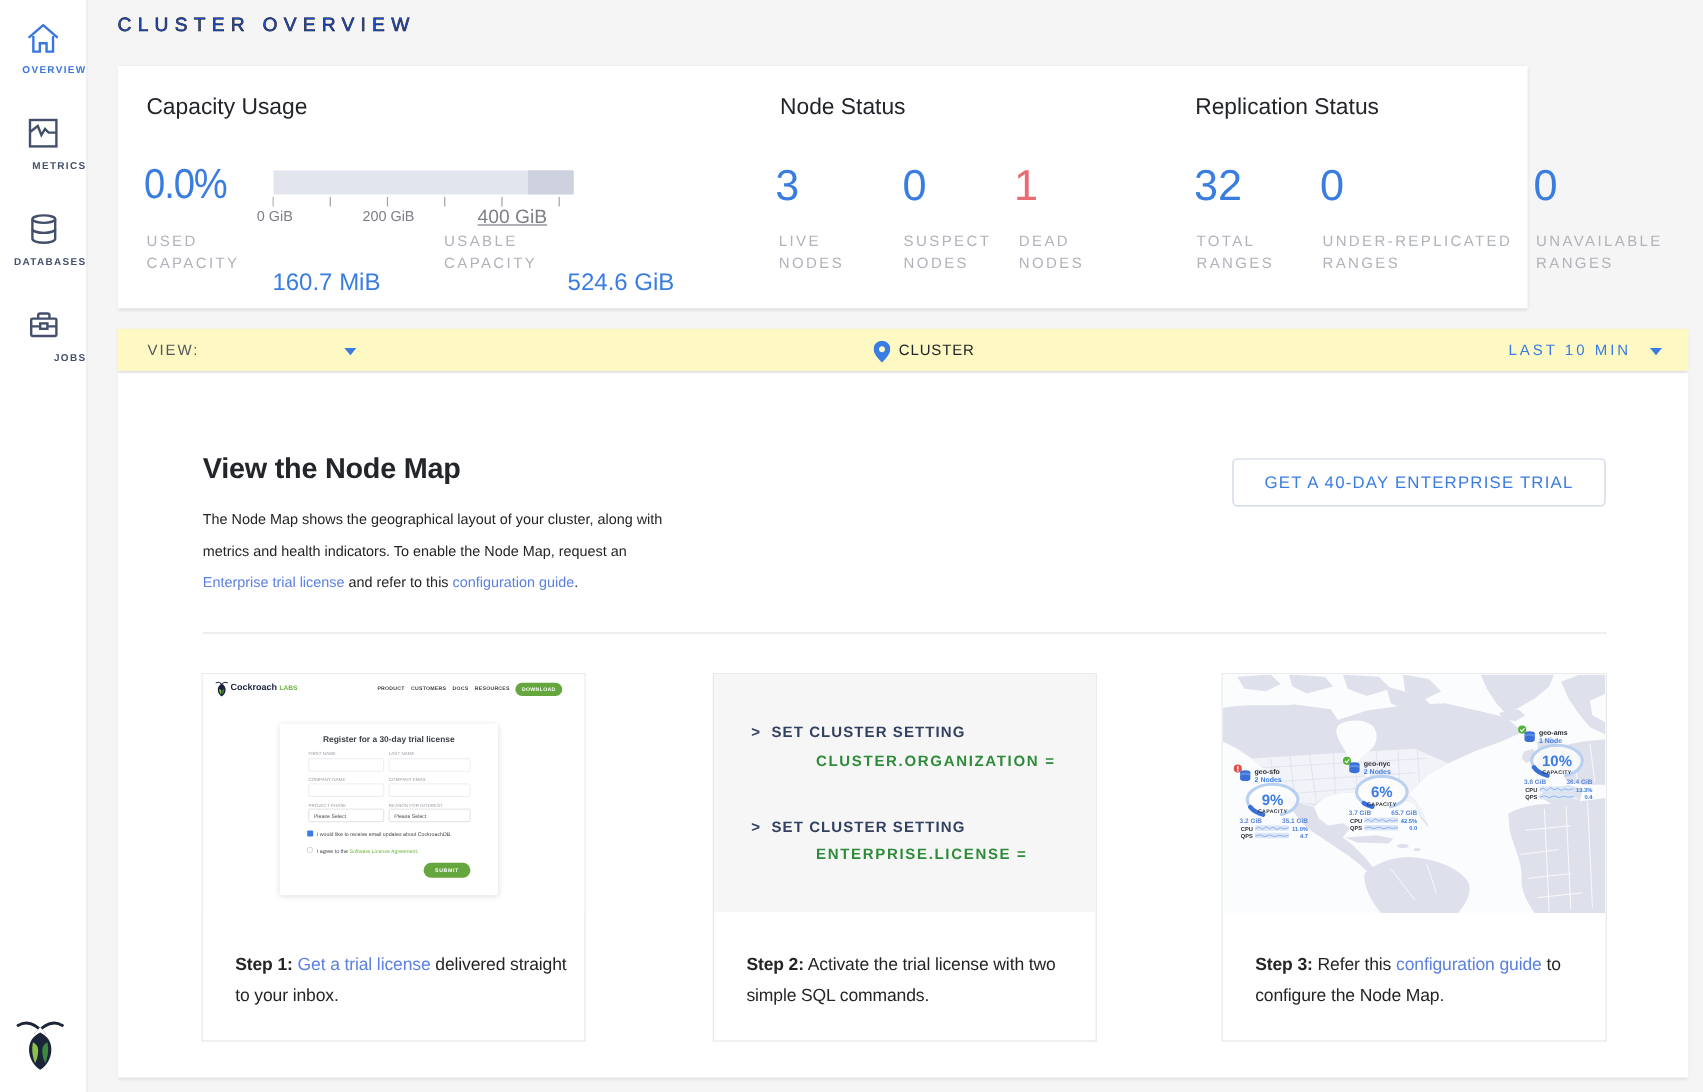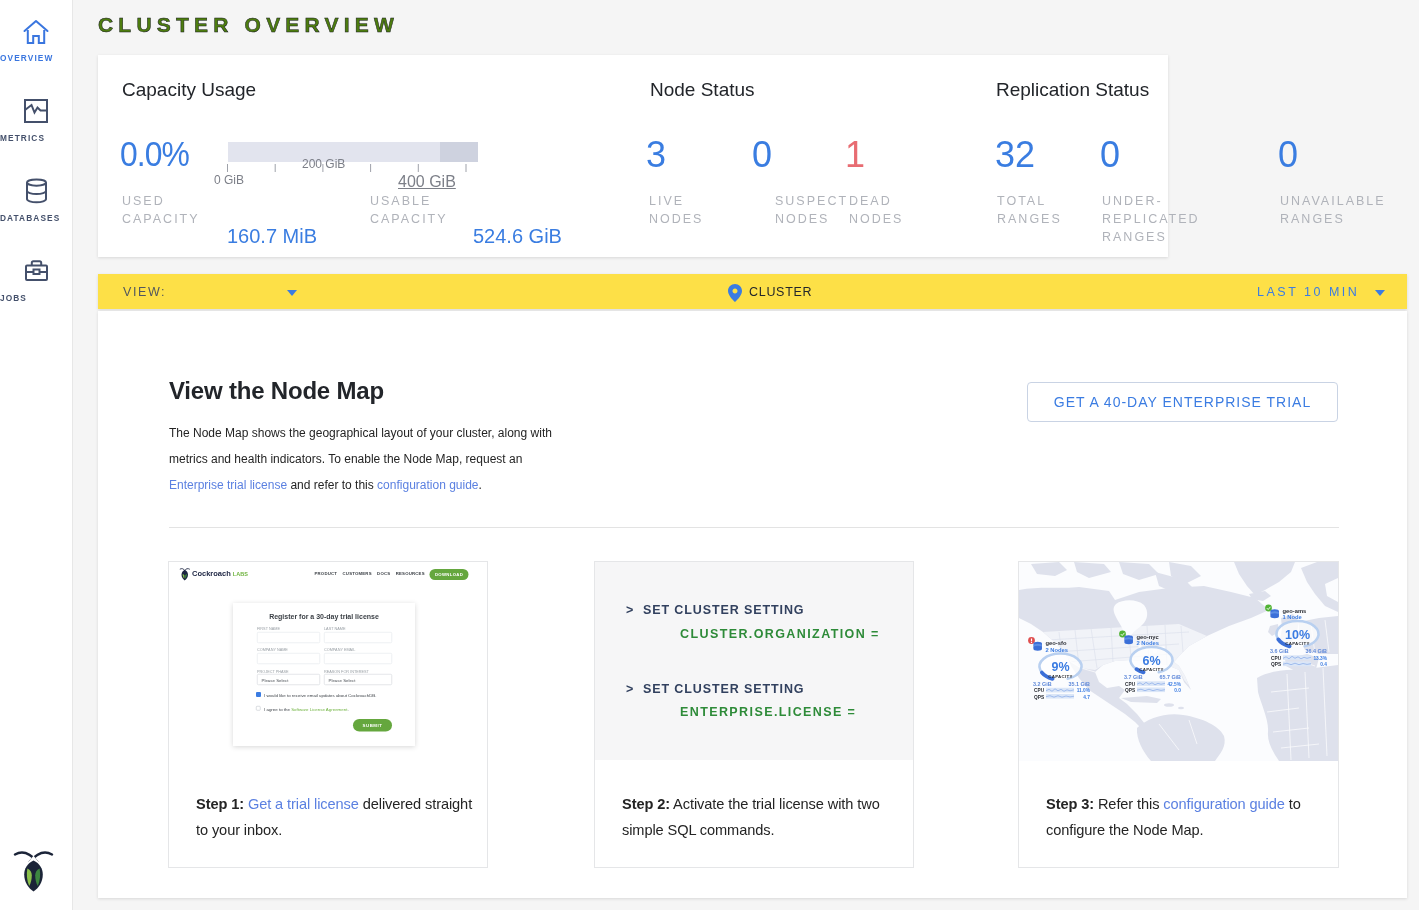--- a/index.html
+++ b/index.html
@@ -1,36 +1,36 @@
 <!DOCTYPE html>
 <html><head>
 <meta charset="utf-8">
 <style>
 * { margin:0; padding:0; box-sizing:border-box; }
 html,body { width:1419px; height:910px; font-family:"Liberation Sans", sans-serif; background:#f5f5f5; overflow:hidden; }
 .abs { position:absolute; }
 
 
 #sidebar { position:absolute; left:0; top:0; width:73px; height:910px; background:#fff; border-right:1px solid #e7e7e7; }
-.navlabel { font-size:8.3px; font-weight:bold; letter-spacing:1.1px; color:#44506b; text-align:left; }
+.navlabel { font-size:8.3px; font-weight:bold; letter-spacing:1.1px; color:#44506b; text-align:right; }
 .navlabel.active { color:#3a76df; }
 
 
-#h1 { position:absolute; left:98px; top:13px; font-size:21px; font-weight:bold; letter-spacing:5.2px; color:#4d7c0f; -webkit-text-stroke:0.5px #15181d; }
-
-
-#stats { position:absolute; left:98px; top:55px; width:1070px; height:202px; background:#fff; box-shadow:0 1px 3px rgba(0,0,0,0.12);padding-left:36px; }
+#h1 { position:absolute; left:98px; top:13px; font-size:16px; font-weight:normal; letter-spacing:5.2px; color:#1d4ed8; -webkit-text-stroke:0.5px #15181d; }
+
+
+#stats { position:absolute; left:98px; top:55px; width:1175px; height:202px; background:#fff; box-shadow:0 1px 3px rgba(0,0,0,0.12);padding-left:36px; }
 .sechead { position:absolute; top:24px; font-size:19px; color:#22252a; }
 .bignum { position:absolute; top:79px; font-size:36px; color:#3a7de1; }
 .bignum.red { color:#e86c72; }
 .glabel { position:absolute; top:137px; font-size:12.5px; letter-spacing:2px; line-height:18px; color:#b0b3ba; }
 .bval { position:absolute; font-size:20px; color:#3a7de1; top:170px; }
 
 
-#viewbar { position:absolute; left:98px; top:274px; width:1309px; height:35px; background:#fde047; box-shadow:0 1px 3px rgba(0,0,0,0.12); }
+#viewbar { position:absolute; left:98px; top:274px; width:1309px; height:35px; background:#fef9c3; box-shadow:0 1px 3px rgba(0,0,0,0.12); }
 .vb { font-size:12.5px; letter-spacing:1.6px; }
 
 
 #panel { position:absolute; left:98px; top:311px; width:1309px; height:587px; background:#fff; box-shadow:0 1px 3px rgba(0,0,0,0.12); }
 #h2 { position:absolute; left:71px; top:66px; font-size:24px; font-weight:600; color:#22252a; letter-spacing:-0.2px; }
 #para { position:absolute; left:71px; top:109px; font-size:12px; line-height:26px; color:#242424; }
 a { color:#5b80e1; text-decoration:none; }
 #trialbtn { position:absolute; left:929px; top:71px; width:311px; height:40px; border:1px solid #c9d3e4; border-radius:4px; background:#fff; color:#3b7ce2; font-size:14px; letter-spacing:1px; text-align:center; line-height:38px; }
 #rule { position:absolute; left:71px; top:216px; width:1170px; border-top:1px solid #e3e3e3; }
 
@@ -93,34 +93,34 @@
     <g stroke="#9fa2aa" stroke-width="1">
       <line x1="0.5" y1="0" x2="0.5" y2="8"></line>
         <line x1="48.2" y1="0" x2="48.2" y2="8"></line>
       <line x1="95.9" y1="0" x2="95.9" y2="8"></line>
         <line x1="143.6" y1="0" x2="143.6" y2="8"></line>
       <line x1="191.3" y1="0" x2="191.3" y2="8"></line>
         <line x1="239" y1="0" x2="239" y2="8"></line>
     </g>
   </svg>
   <div class="abs" style="left:116px; top:118px; font-size:12px; color:#7c7f88;">0 GiB</div>
-  <div class="abs" style="left:204px; top:102px; font-size:12px; color:#7c7f88;">200 GiB</div>
+  <div class="abs" style="left:204px; top:118px; font-size:12px; color:#7c7f88;">200 GiB</div>
   <div class="abs" style="left:300px; top:118px; font-size:16px; color:#7c7f88;text-decoration:underline;">400 GiB</div>
 
   <div class="glabel" style="left:24px;">USED<br>CAPACITY</div>
   <div class="bval" style="left:129px;">160.7 MiB</div>
   <div class="glabel" style="left:272px;">USABLE<br>CAPACITY</div>
   <div class="bval" style="left:375px;">524.6 GiB</div>
 
   <div class="sechead" style="left:552px;">Node Status</div>
   <div class="bignum" style="left:548px;">3</div>
   <div class="bignum" style="left:654px;">0</div>
   <div class="bignum red" style="left:747px;">1</div>
   <div class="glabel" style="left:551px;">LIVE<br>NODES</div>
-  <div class="glabel" style="left:677px;">SUSPECT<br>NODES</div>
+  <div class="glabel" style="left:655px;">SUSPECT<br>NODES</div>
   <div class="glabel" style="left:751px;">DEAD<br>NODES</div>
 
   <div class="sechead" style="left:898px;">Replication Status</div>
   <div class="bignum" style="left:897px;">32</div>
   <div class="bignum" style="left:1002px;">0</div>
   <div class="bignum" style="left:1180px;">0</div>
   <div class="glabel" style="left:899px;">TOTAL<br>RANGES</div>
   <div class="glabel" style="left:1004px;">UNDER-REPLICATED<br>RANGES</div>
   <div class="glabel" style="left:1182px;">UNAVAILABLE<br>RANGES</div>
 </div>

